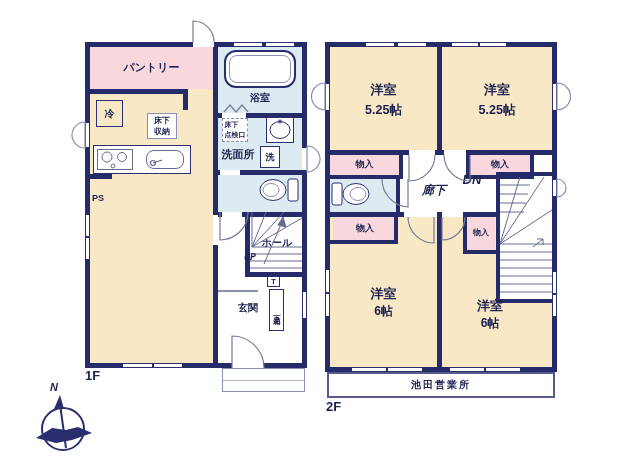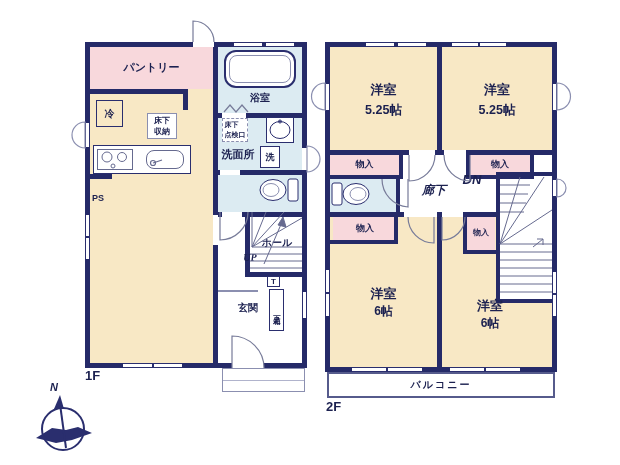--- a/index.html
+++ b/index.html
@@ -89,21 +89,21 @@
       </div>
     <div class="box vtext" style="left:179px;top:242px;width:15px;height:42px;font-size:7.5px;">
         <span class="vtext">下足箱</span>
       </div>
 
     <div class="lbl" style="left:0;top:14px;width:123px;font-size:11px;">パントリー</div>
     <div class="lbl" style="left:2px;top:146px;font-size:9px;">PS</div>
     <div class="lbl" style="left:128px;top:45px;width:84px;font-size:10px;">浴室</div>
     <div class="lbl" style="left:126px;top:101px;width:44px;font-size:11px;">洗面所</div>
     <div class="lbl" style="left:127px;top:190px;width:40px;font-size:10px;margin-left:40px;">ホール</div>
-    <div class="lbl" style="left:147px;top:205px;width:26px;font-size:10px;font-style:italic;font-family:Liberation Serif, serif;">UP</div>
+    <div class="lbl" style="left:147px;top:205px;width:26px;font-size:10px;font-style:italic;font-family:Liberation Mono, monospace;">UP</div>
     <div class="lbl" style="left:138px;top:255px;width:40px;font-size:10px;">玄関</div>
   </div>
 
   <div class="abs" style="left:222px;top:368px;width:83px;height:24px;background:#fff;border:1.5px solid #8b8fb0;box-sizing:border-box;">
     <div class="abs" style="left:0;top:11px;width:100%;height:1px;background:#b0b3cc;"></div>
   </div>
   <div class="lbl" style="left:85px;top:369px;font-size:13px;">1F</div>
 
   <div class="plan" style="left:325px;top:42px;width:222px;height:320px;">
 
@@ -169,21 +169,21 @@
     <div class="lbl" style="left:137px;top:181px;width:28px;font-size:8px;">物入</div>
     <div class="lbl" style="left:86px;top:137px;width:36px;font-size:12px;font-style:italic;">廊下</div>
     <div class="lbl" style="left:130px;top:126px;width:24px;font-size:13px;font-style:italic;font-family:Liberation Sans, sans-serif;">DN</div>
     <div class="lbl" style="left:0;top:240px;width:107px;font-size:13px;">洋室</div>
     <div class="lbl" style="left:0;top:258px;width:107px;font-size:12px;">6帖</div>
     <div class="lbl" style="left:105px;top:252px;width:110px;font-size:13px;">洋室</div>
     <div class="lbl" style="left:105px;top:270px;width:110px;font-size:12px;">6帖</div>
   </div>
 
   <div class="abs" style="left:327px;top:372px;width:228px;height:26px;background:#fff;border:2px solid #565b8c;box-sizing:border-box;">
-    <div class="lbl" style="left:0;top:5px;width:100%;font-size:10px;letter-spacing:2px;">バルコニー</div>
+    <div class="lbl" style="left:0;top:5px;width:100%;font-size:10px;letter-spacing:2px;">池田営業所</div>
   </div>
   <div class="lbl" style="left:326px;top:400px;font-size:13px;">2F</div>
 
   <div class="lbl" style="left:50px;top:381px;font-size:11px;font-style:italic;">N</div>
 
 
   <svg class="overlay" width="620" height="465" viewBox="0 0 620 465">
 
     <g fill="#ffffff" stroke="#8b8fb0" stroke-width="1.2">
       <path d="M85,122 a13,13 0 0 0 0,26 Z"></path>

